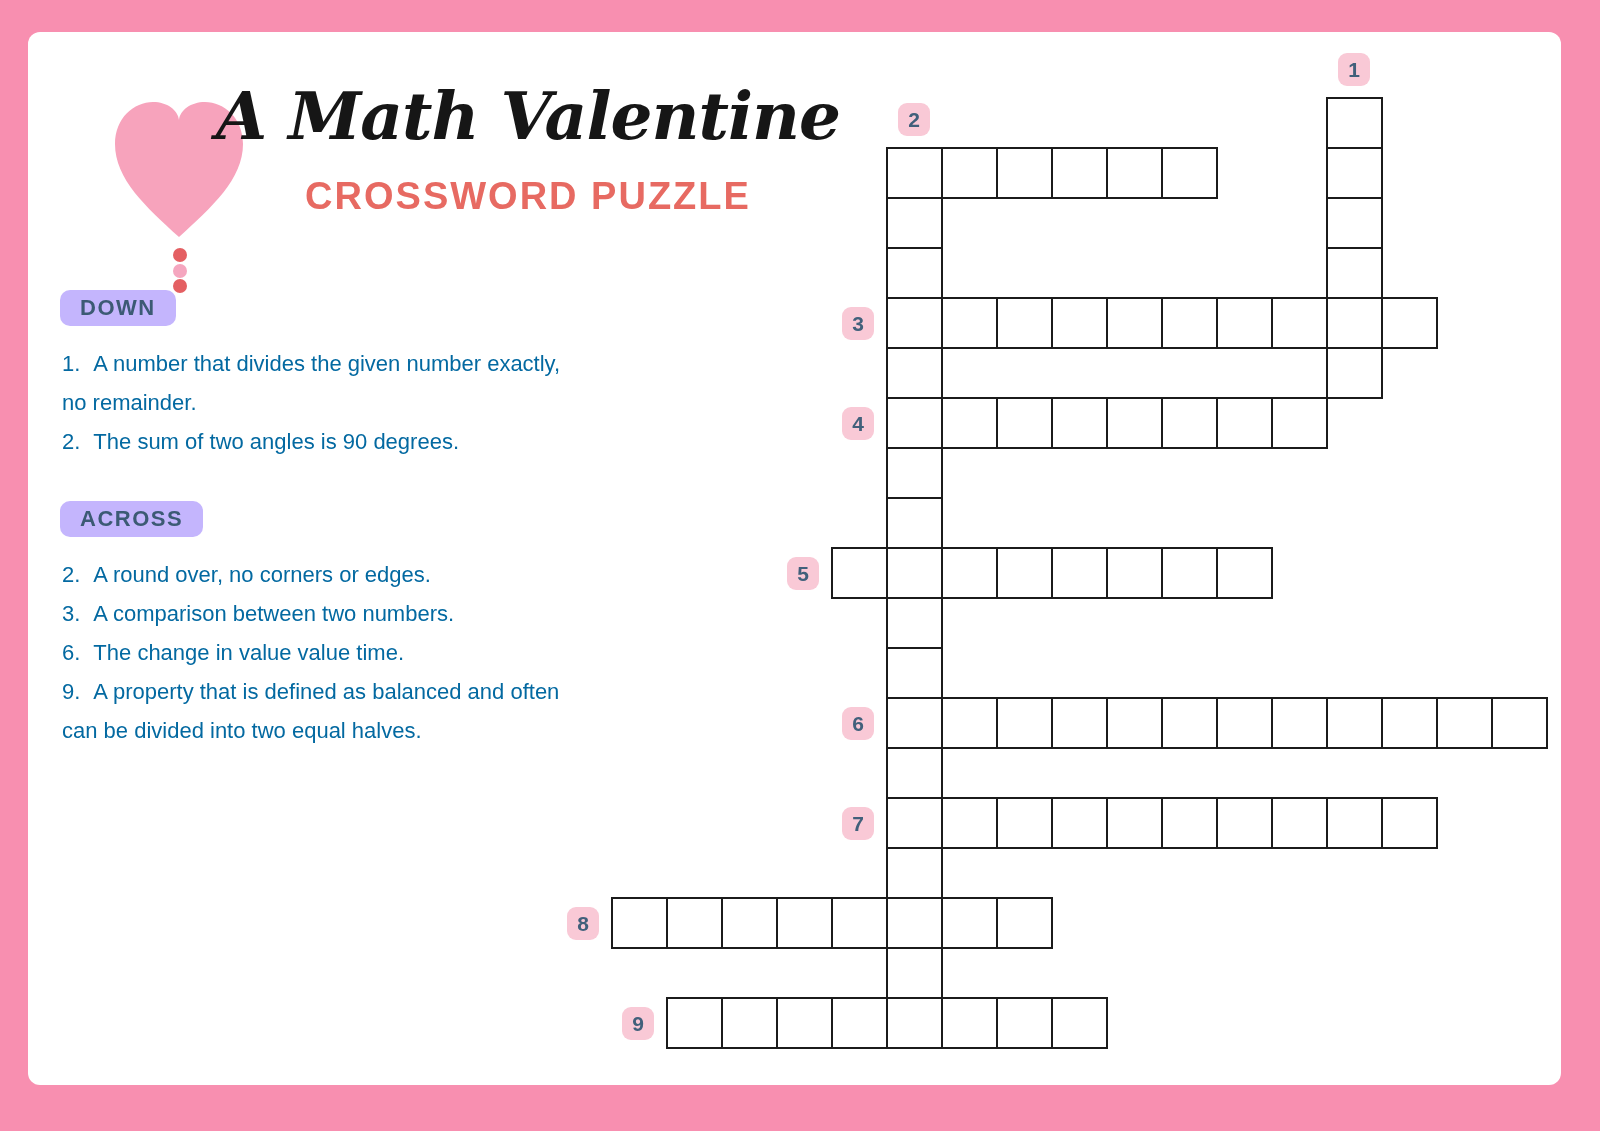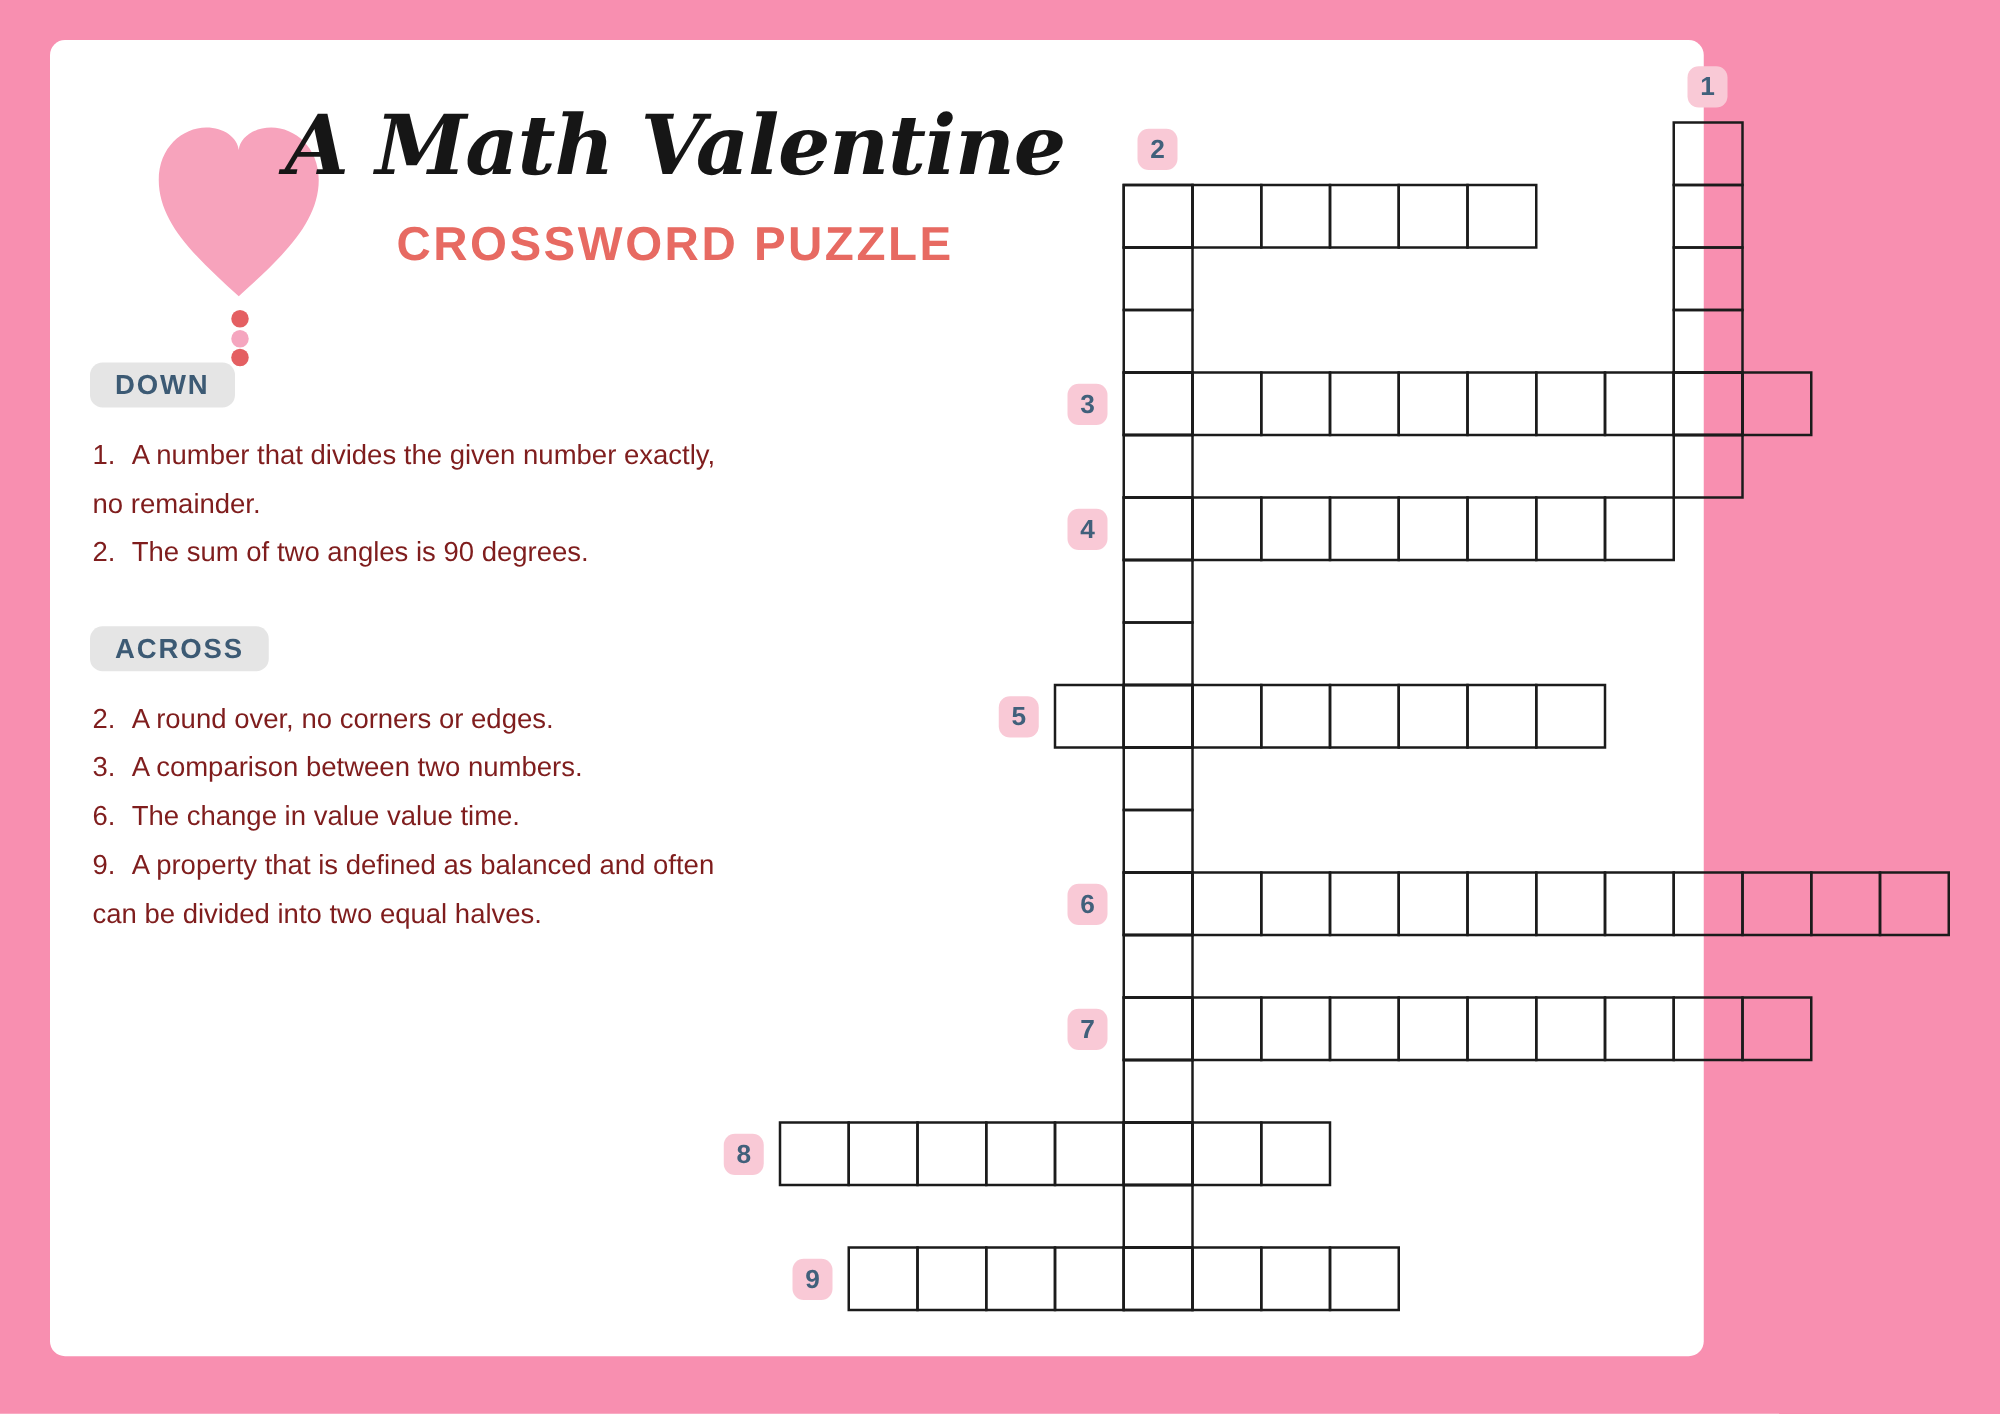--- a/index.html
+++ b/index.html
@@ -3,43 +3,43 @@
 <meta charset="utf-8">
 <style>
   html,body{margin:0;padding:0;}
   body{
     width:1600px;height:1131px;position:relative;
     background:#f88fb0;
     font-family:"Liberation Sans",sans-serif;
     overflow:hidden;
   }
   .sheet{
-    position:absolute;left:40px;top:32px;width:1323px;height:1053px;
+    position:absolute;left:28px;top:32px;width:1533px;height:1053px;
     background:#ffffff;border-radius:12px;
   }
   
   .heart-wrap{position:absolute;left:73px;top:50px;width:160px;height:220px;}
   .title-block{position:absolute;left:180px;top:40px;width:640px;text-align:center;}
   .main-title{
     font-family:"DejaVu Serif",serif;font-style:italic;font-weight:600;
     font-size:66px;color:#161616;line-height:1.35;letter-spacing:-1px;white-space:nowrap;
   }
   .sub-title{
     margin-top:14px;font-size:38px;font-weight:bold;color:#e76a62;
     letter-spacing:2px;white-space:nowrap;
   }
   
   .clues{position:absolute;left:32px;top:258px;width:520px;}
   .pill{
-    display:inline-block;background:#e5e5e5;color:#3c5a74;font-weight:bold;
+    display:inline-block;background:#c4b5fd;color:#3c5a74;font-weight:bold;
     font-size:22px;letter-spacing:1.5px;padding:5px 20px;border-radius:10px;
   }
   .pill.across{margin-top:40px;}
   .clue-list{margin:18px 0 0 2px;width:500px;}
-  .clue{margin:0;font-size:22px;line-height:39px;color:#7f1d1d;}
+  .clue{margin:0;font-size:22px;line-height:39px;color:#0369a1;}
   .clue-num{margin-right:13px;}
   
   .grid{position:absolute;left:858px;top:115px;}
   .cell{
     position:absolute;width:57px;height:52px;box-sizing:border-box;
     border:2px solid #1b1b1b;background:transparent;
   }
   .badge{
     position:absolute;width:32px;height:33px;border-radius:9px;
     background:#f9c9d6;color:#41607b;font-weight:bold;font-size:21px;

